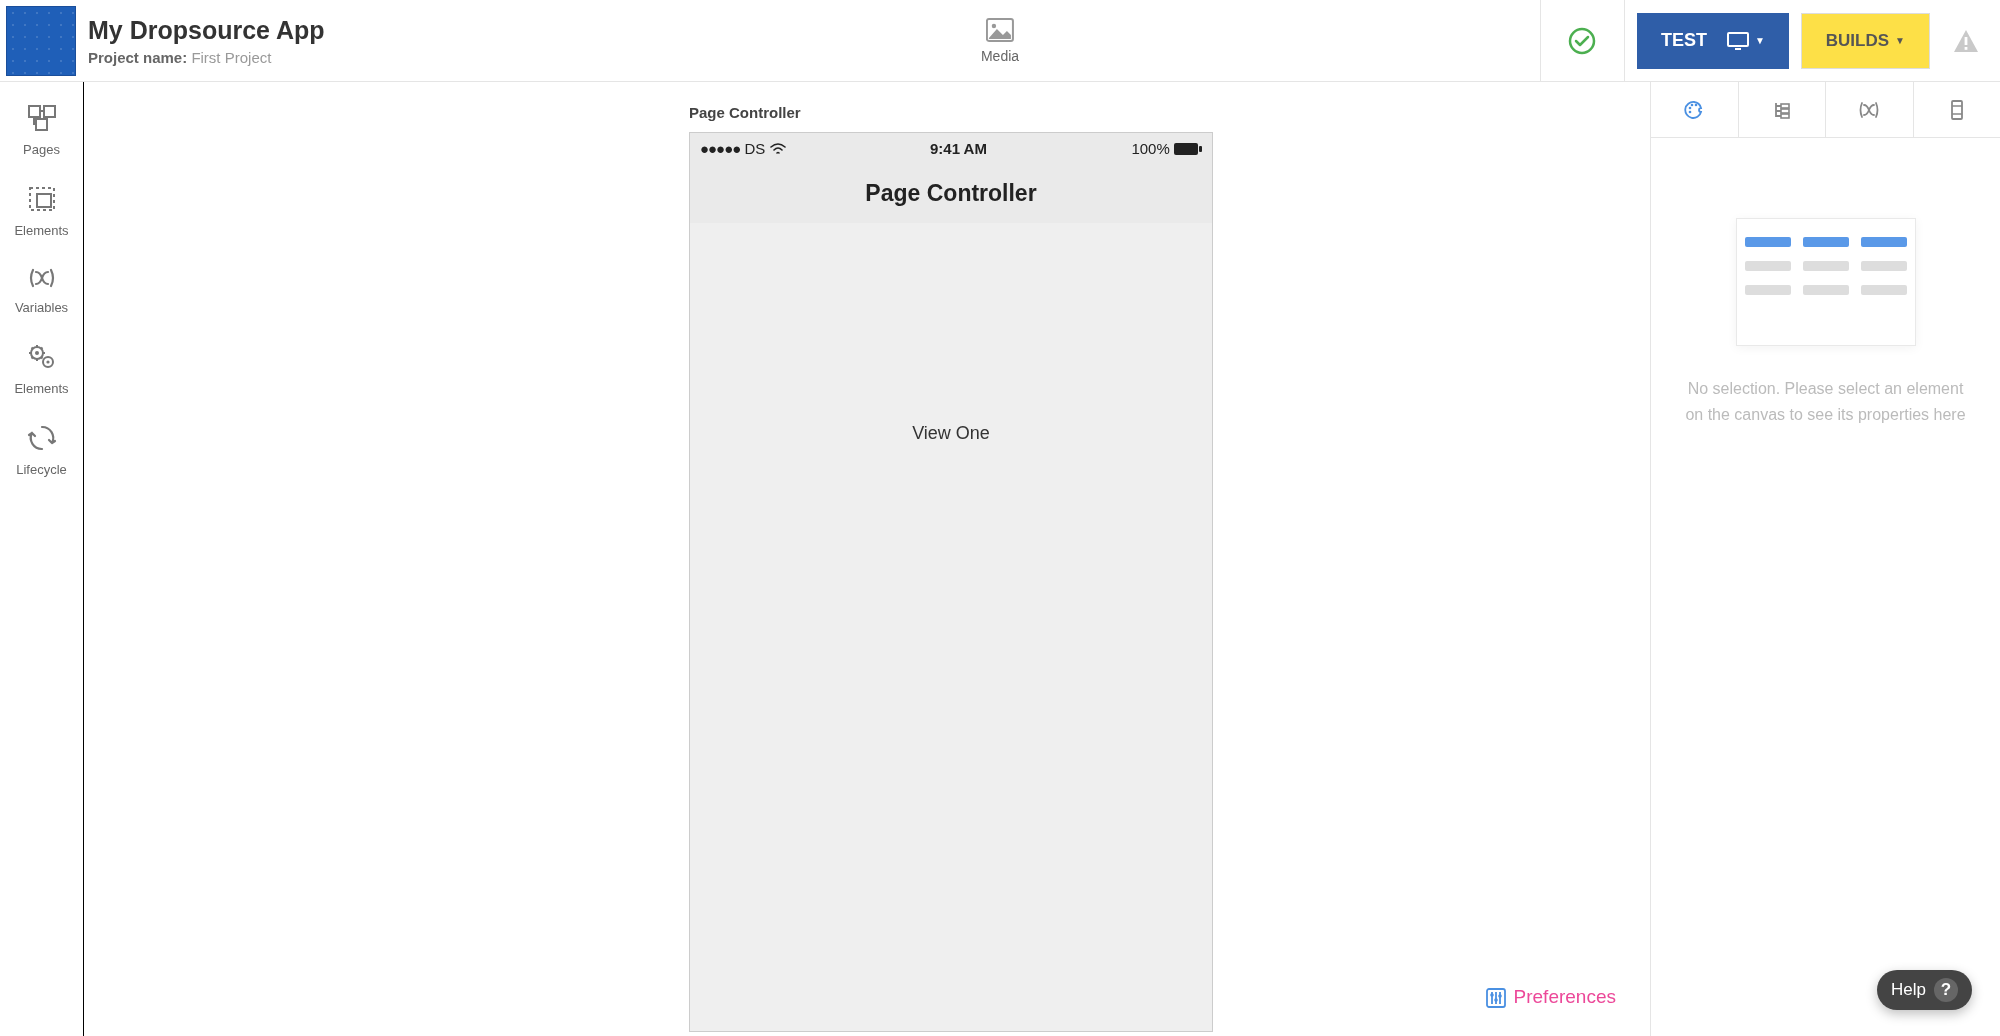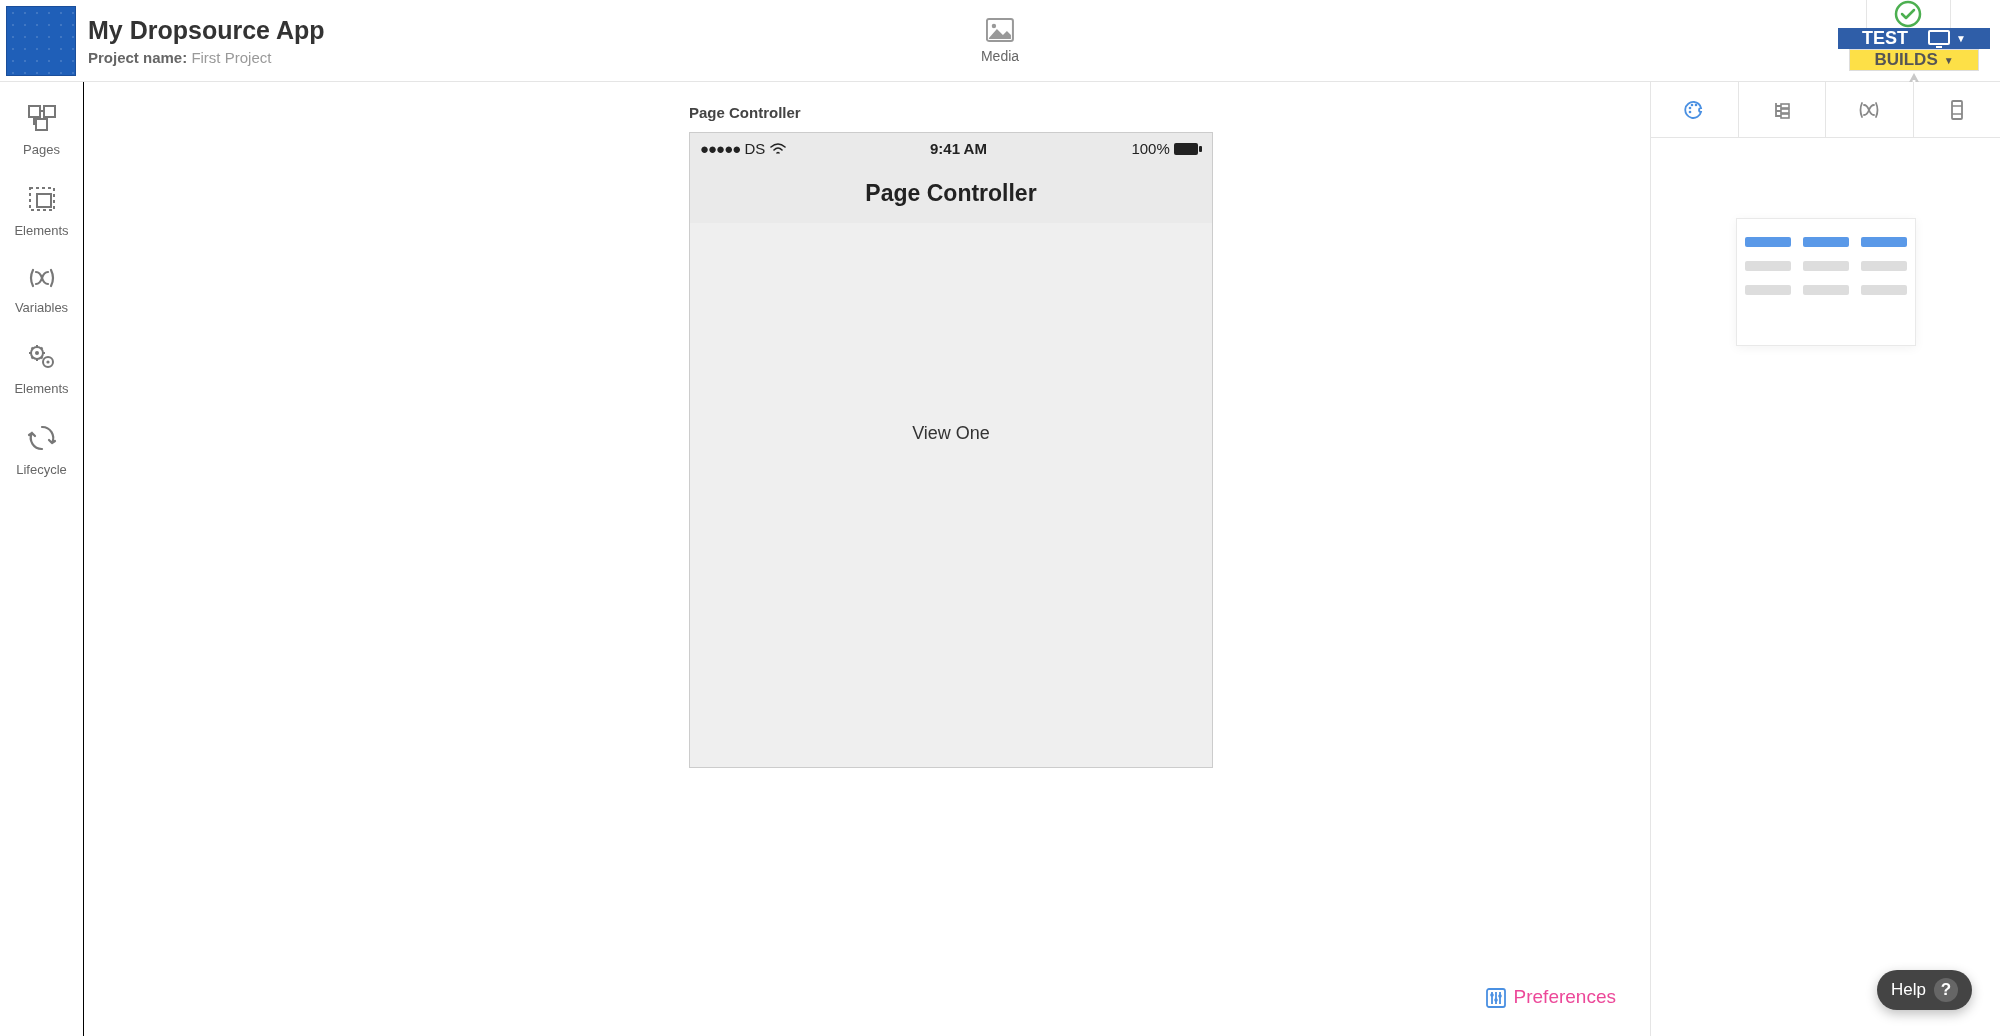--- a/index.html
+++ b/index.html
@@ -11,37 +11,37 @@
 .titleblock { margin-left: 6px; }
 .titleblock h1 { font-size: 25px; font-weight: 600; color: #333; }
 .titleblock .sub { font-size: 15px; color: #666; margin-top: 4px; }
 .titleblock .sub .label { font-weight: 600; }
 .titleblock .sub .val { color: #999; }
 
 .media-tab { position: absolute; left: 50%; transform: translateX(-50%); text-align: center; cursor: pointer; padding: 4px 10px; }
 .media-tab .icon { color: #999; }
 .media-tab .label { font-size: 14px; color: #666; margin-top: 2px; }
 
-.header-right { position: absolute; right: 0; top: 0; height: 100%; display: flex; align-items: center; padding-right: 10px; flex-direction: column; }
+.header-right { position: absolute; right: 0; top: 0; height: 100%; display: flex; align-items: center; padding-right: 10px; }
 .status-ok { width: 85px; height: 82px; border-left: 1px solid #e5e5e5; border-right: 1px solid #e5e5e5; display: flex; align-items: center; justify-content: center; color: #4caf50; }
 .test-btn { background: #2f5ea8; color: #fff; height: 56px; padding: 0 24px; margin-left: 12px; border: none; display: flex; align-items: center; font-size: 18px; font-weight: 600; cursor: pointer; }
 .test-btn .devsel { margin-left: 20px; display: flex; align-items: center; }
 .builds-btn { background: #fde047; color: #555; height: 56px; padding: 0 24px; margin-left: 12px; border: 1px solid #ddd; display: flex; align-items: center; font-size: 17px; font-weight: 600; cursor: pointer; }
 .warn-btn { width: 48px; height: 56px; margin-left: 12px; display: flex; align-items: center; justify-content: center; color: #bbb; cursor: pointer; }
 
 
 .leftbar { position: absolute; left: 0; top: 82px; width: 84px; height: calc(100% - 82px); background: #fff; border-right: 1px solid #000000; padding-top: 8px; }
 .leftbar .item { text-align: center; padding: 14px 2px; cursor: pointer; color: #666; }
 .leftbar .item .lab { font-size: 13px; margin-top: 6px; }
 
 
 .canvas { position: absolute; left: 84px; top: 82px; right: 350px; bottom: 0; background: #fff; }
 .canvas-inner { position: relative; width: 100%; height: 100%; }
 .page-label { position: absolute; left: 605px; top: 22px; font-size: 15px; font-weight: 600; color: #444; }
-.device { position: absolute; left: 605px; top: 50px; width: 524px; height: 636px; border: 1px solid #ccc; background: #efefef; }
+.device { position: absolute; left: 605px; top: 50px; width: 524px; height: 900px; border: 1px solid #ccc; background: #efefef; }
 .statusbar { height: 30px; background: #eaeaea; display: flex; align-items: center; justify-content: space-between; padding: 0 10px; font-size: 15px; color: #222; }
 .statusbar .dots { letter-spacing: -1px; font-size: 15px; }
 .navbar { height: 60px; background: #eaeaea; display: flex; align-items: center; justify-content: center; font-size: 23px; font-weight: 600; color: #222; }
 .viewarea { height: calc(100% - 90px); background: #efefef; display: flex; align-items: flex-start; justify-content: center; }
 .viewtext { margin-top: 200px; font-size: 18px; color: #333; }
 
 .prefs { position: absolute; right: 34px; bottom: 28px; color: #ec4899; font-size: 19px; cursor: pointer; display: flex; align-items: flex-end; }
 .prefs svg { margin-right: 8px; }
 
 
@@ -244,18 +244,19 @@
         <div class="cell"></div>
         <div class="cell"></div>
         <div class="cell"></div>
       </div>
     <div class="row">
         <div class="cell"></div>
         <div class="cell"></div>
         <div class="cell"></div>
       </div>
   </div>
+  <div class="empty-msg">No selection. Please select an element on the canvas to see its properties here</div>
 </div>
 
 <div class="help-pill">
   <span>Help</span>
   <span class="q">?</span>
 </div>
 
 </body></html>

